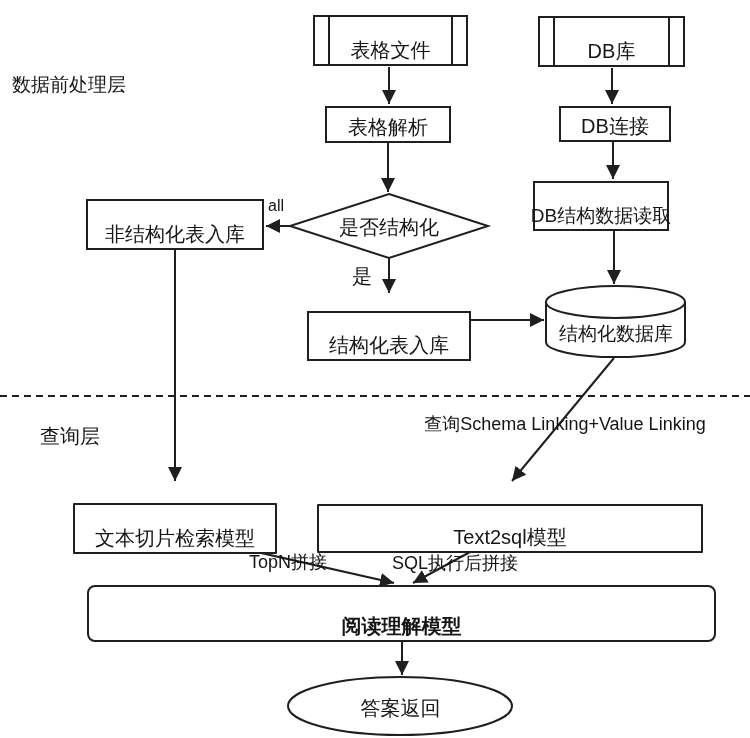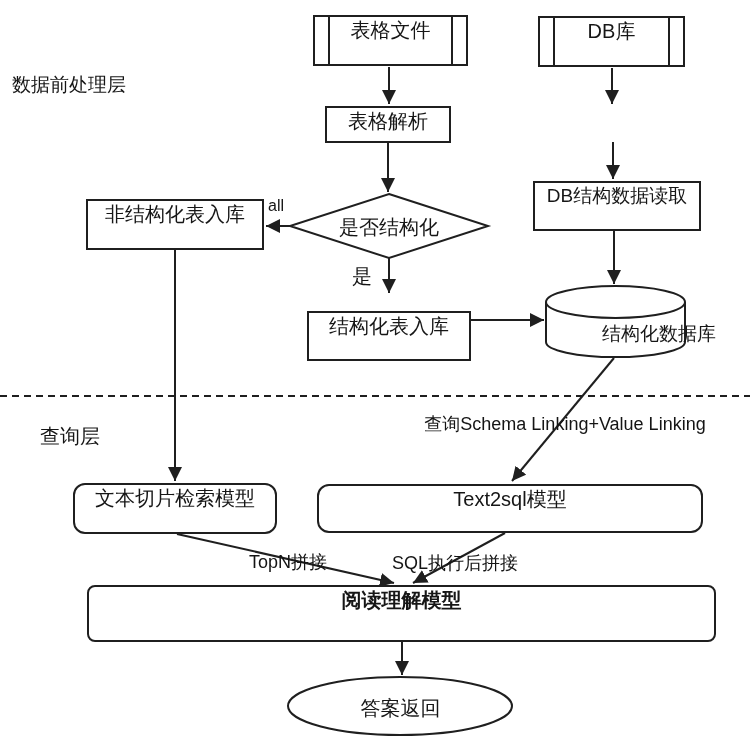--- a/index.html
+++ b/index.html
@@ -2,50 +2,50 @@
 <html><head>
 <meta charset="utf-8">
 <style>
   html,body{margin:0;padding:0;background:#ffffff;}
   #canvas{
     position:relative;width:750px;height:738px;background:#ffffff;
     font-family:"Liberation Sans",sans-serif;color:#161616;overflow:hidden;
   }
   #wires{position:absolute;left:0;top:0;width:750px;height:738px;}
   .node{
-    position:absolute;display:flex;align-items:flex-start;justify-content:center;
+    position:absolute;display:flex;align-items:flex-end;justify-content:center;
     background:#ffffff;border:2px solid #1f1f1f;box-sizing:border-box;
     font-size:20px;white-space:nowrap;
   }
-  .rounded{border-radius:12px;}
+  .rounded{border-radius:1px;margin-top:20px;}
   .big-rounded{border-radius:8px;font-weight:bold;}
   .card .bar{position:absolute;top:0;bottom:0;width:2px;background:#1f1f1f;}
   .card .bar.l{left:13px;}
   .card .bar.r{right:13px;}
   .floating{
     position:absolute;background:transparent;border:none;white-space:nowrap;
     display:flex;align-items:center;justify-content:center;
   }
   .section-label{position:absolute;font-size:19px;white-space:nowrap;color:#141414;}
   .edge-label{position:absolute;font-size:18px;white-space:nowrap;color:#141414;}
   .ctr{text-align:center;}
   
   #n-table-file{left:313px;top:15px;width:155px;height:51px;}
   #n-db-store{left:538px;top:16px;width:147px;height:51px;}
   #n-table-parse{left:325px;top:106px;width:126px;height:37px;}
   #n-db-connect{left:559px;top:106px;width:112px;height:36px;}
   #n-unstructured{left:86px;top:199px;width:178px;height:51px;}
   #n-structured-store{left:307px;top:295px;width:164px;height:50px;margin-top:16px;}
-  #n-db-schema-read{left:533px;top:181px;width:168px;height:50px;font-size:19px;}
+  #n-db-schema-read{left:533px;top:181px;width:136px;height:50px;font-size:19px;}
   #n-text-chunk{left:73px;top:483px;width:204px;height:51px;}
   #n-text2sql{left:317px;top:484px;width:386px;height:49px;}
   #n-reading{left:87px;top:585px;width:629px;height:57px;}
   
   #l-diamond{left:292px;top:214px;width:194px;font-size:20px;justify-content:center;}
-  #l-cylinder{left:548px;top:321px;width:136px;font-size:19px;justify-content:center;padding-left:43px;}
+  #l-cylinder{left:548px;top:321px;width:136px;font-size:19px;justify-content:center;}
   #l-ellipse{left:288px;top:695px;width:225px;font-size:20px;justify-content:center;}
   
   #sec-pre{left:12px;top:72px;}
   #sec-query{left:40px;top:423px;font-size:20px;}
   
   #el-all{left:268px;top:197px;font-size:16px;}
   #el-yes{left:352px;top:263px;font-size:20px;}
   #el-schema{left:420px;top:412px;width:290px;text-align:center;}
   #el-topn{left:249px;top:550px;}
   #el-sql{left:392px;top:551px;text-align:center;}
@@ -98,20 +98,23 @@
   </div>
   <div class="node card" id="n-db-store">
     <span class="bar l"></span>
     <span class="bar r"></span>
     <span>DB库</span>
   </div>
 
   <div class="node" id="n-table-parse">
     <span>表格解析</span>
   </div>
+  <div class="node" id="n-db-connect">
+    <span>DB连接</span>
+  </div>
   <div class="node" id="n-unstructured">
     <span>非结构化表入库</span>
   </div>
   <div class="node" id="n-structured-store">
     <span>结构化表入库</span>
   </div>
   <div class="node" id="n-db-schema-read">
     <span>DB结构数据读取</span>
   </div>
 

